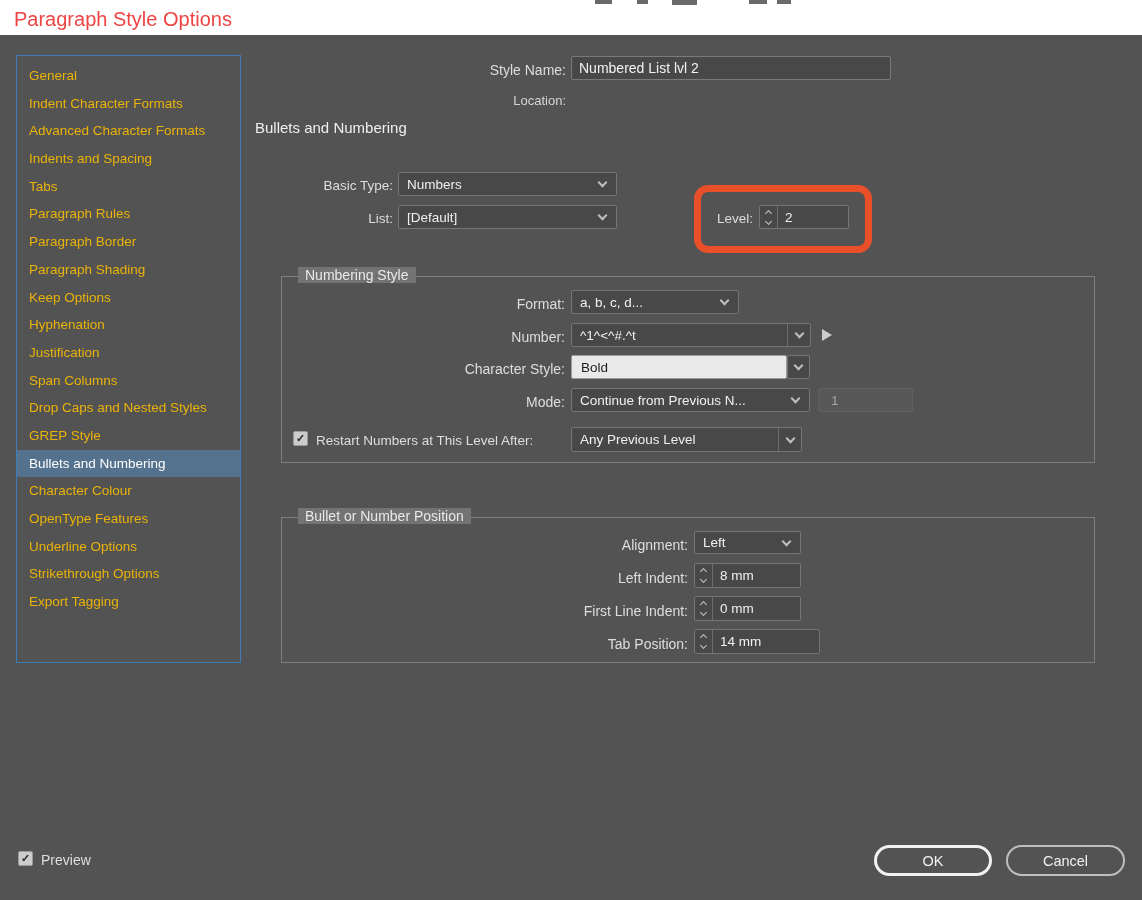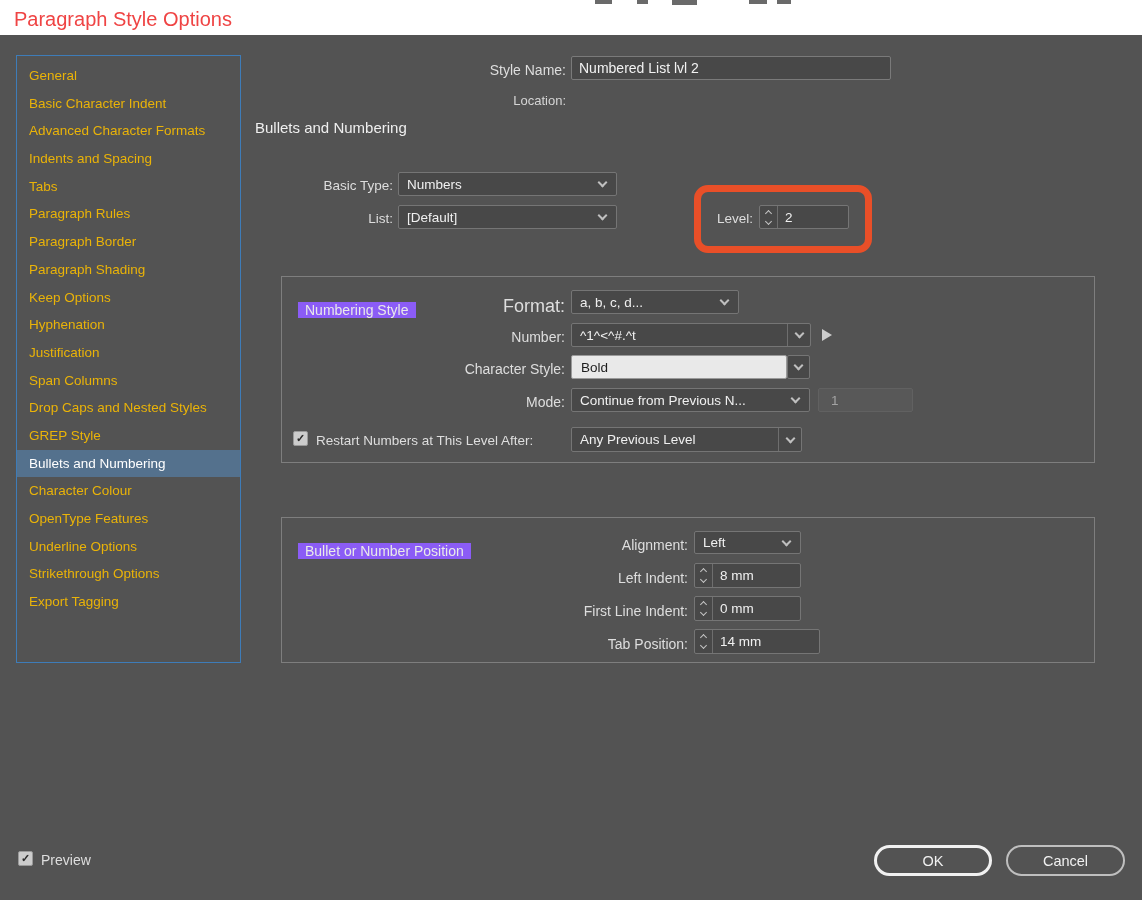--- a/index.html
+++ b/index.html
@@ -28,21 +28,21 @@
   .chev-dn-s { width:5px; height:5px; border-right:1.5px solid #c4c4c4; border-bottom:1.5px solid #c4c4c4; transform:rotate(45deg); }
   .combo { display:flex; align-items:stretch; padding:0; }
   .combo .txt { flex:1; display:flex; align-items:center; padding-left:8px; }
   .combo .chevcell { width:23px; border-left:1px solid #6e6e6e; display:flex; align-items:center; justify-content:center; }
   .stepfield { display:flex; align-items:stretch; padding:0; }
   .stepcell { width:18px; border-right:1px solid #6e6e6e; display:flex; flex-direction:column; align-items:center; justify-content:center; gap:3px; }
   .stepfield .val { flex:1; display:flex; align-items:center; padding-left:7px; }
   .input { position:absolute; background:#484848; border:1px solid #7a7a7a; border-radius:2px; color:#f2f2f2; font-size:14px; display:flex; align-items:center; padding-left:7px; }
   .cb { position:absolute; width:15px; height:15px; background:#cccccc; border:1px solid #9a9a9a; border-radius:2px; color:#2b2b2b; font-size:11px; font-weight:bold; display:flex; align-items:center; justify-content:center; }
   .group { position:absolute; border:1px solid rgba(180,180,180,0.45); }
-  .group .legend { position:absolute; top:-10px; left:16px; background:#8b5cf6; padding:0 7px; font-size:14px; color:#e9e9e9; white-space:nowrap;margin-top:35px; }
+  .group .legend { position:absolute; top:-10px; left:16px; background:#737373; padding:0 7px; font-size:14px; color:#e9e9e9; white-space:nowrap; }
   .flyout { position:absolute; width:0; height:0; border-left:10px solid #cdcdcd; border-top:6px solid transparent; border-bottom:6px solid transparent; }
   .disabled-field { position:absolute; background:#585858; border:1px solid #616161; border-radius:2px; color:#a3a3a3; font-size:13.5px; display:flex; align-items:center; padding-left:12px; }
   .annotation { position:absolute; left:694px; top:150px; width:178px; height:68px; border:7px solid #e94f28; border-radius:14px; pointer-events:none; }
   .heading { position:absolute; font-size:15px; color:#efefef; white-space:nowrap; }
   .btn { position:absolute; width:118px; height:31px; border-radius:17px; background:transparent; color:#f1f1f1; font-size:14.5px; display:flex; align-items:center; justify-content:center; cursor:default; }
   .btn.ok { border:3px solid #f1f1f1; }
   .btn.cancel { border:2px solid #bfbfbf; }
   .lightcombo-txt { background:#e9e9e9; color:#1e1e1e; border:1px solid #9a9a9a; border-radius:2px; position:absolute; display:flex; align-items:center; padding-left:9px; font-size:13.5px; }
 </style>
 </head>
@@ -54,21 +54,21 @@
   <div class="frag" style="left:637px;width:11px;"></div>
   <div class="frag" style="left:672px;width:25px;height:5px;"></div>
   <div class="frag" style="left:749px;width:18px;"></div>
   <div class="frag" style="left:777px;width:14px;"></div>
 </div>
 
 <div class="dialog">
 
   <div class="sidebar">
     <div class="side-item">General</div>
-    <div class="side-item">Basic Character Indent</div>
+    <div class="side-item">Indent Character Formats</div>
     <div class="side-item">Advanced Character Formats</div>
     <div class="side-item">Indents and Spacing</div>
     <div class="side-item">Tabs</div>
     <div class="side-item">Paragraph Rules</div>
     <div class="side-item">Paragraph Border</div>
     <div class="side-item">Paragraph Shading</div>
     <div class="side-item">Keep Options</div>
     <div class="side-item">Hyphenation</div>
     <div class="side-item">Justification</div>
     <div class="side-item">Span Columns</div>
@@ -109,21 +109,21 @@
     </div>
     <div class="val">2</div>
   </div>
 
   <div class="annotation"></div>
 
   <div class="group" style="left:281px; top:241px; width:814px; height:187px;">
     <div class="legend">Numbering Style</div>
   </div>
 
-  <div class="lbl" style="left:400px; top:261px; width:165px; font-size:18px;">Format:</div>
+  <div class="lbl" style="left:400px; top:261px; width:165px; font-size:14px;">Format:</div>
   <div class="dd" style="left:571px; top:255px; width:168px; height:24px;">
     <span>a, b, c, d...</span>
     <span class="chev-dn"></span>
   </div>
 
   <div class="lbl" style="left:400px; top:294px; width:165px; font-size:14px;">Number:</div>
   <div class="combo" style="left:571px; top:288px; width:240px; height:24px;">
     <div class="txt">^1^&lt;^#.^t</div>
     <div class="chevcell">
         <span class="chev-dn" style="position:static;"></span>

